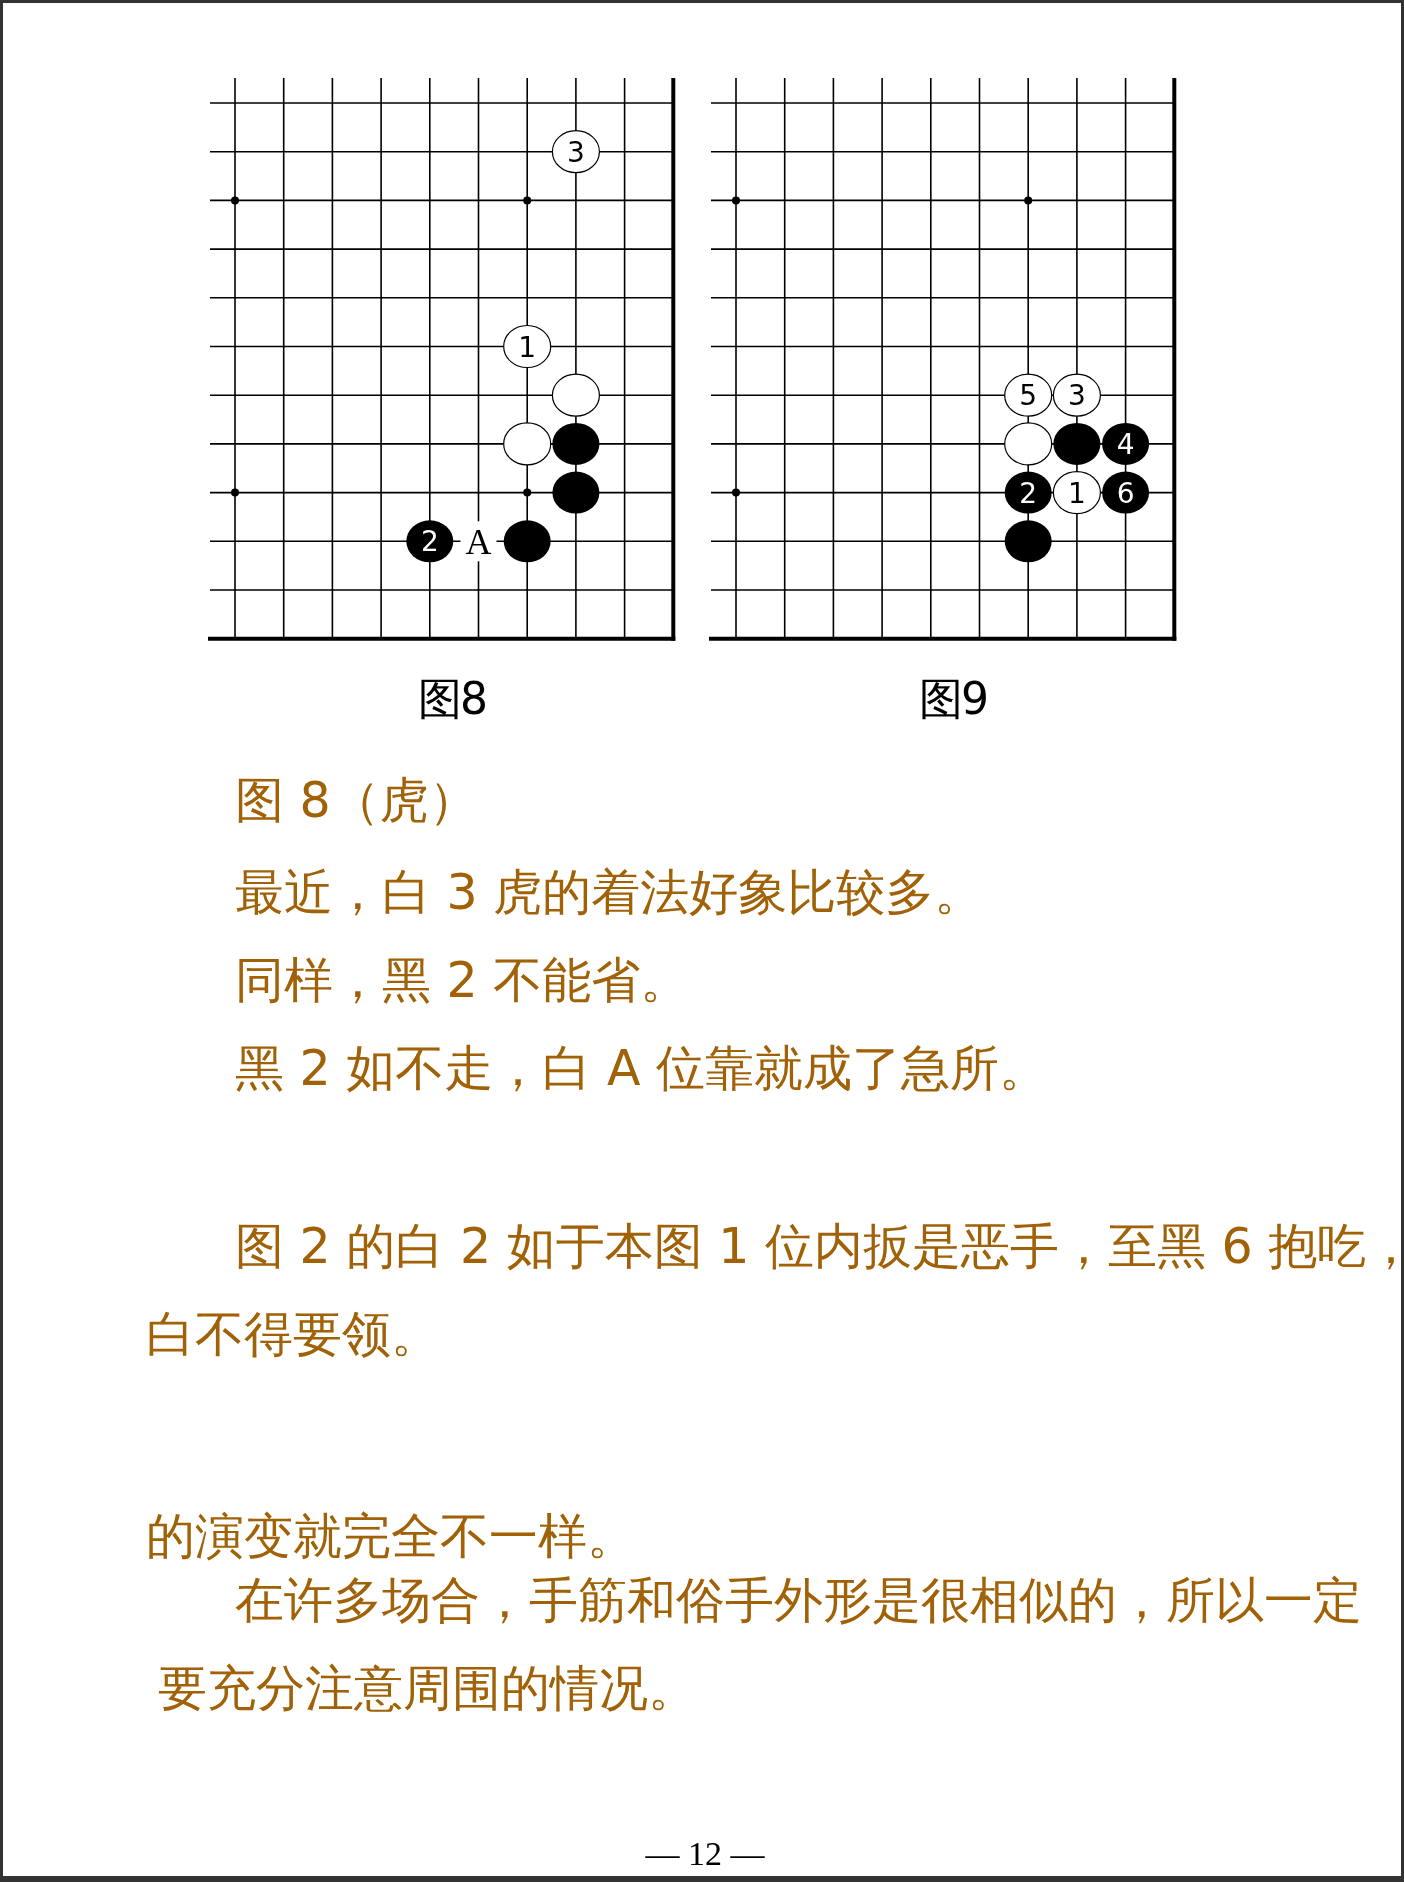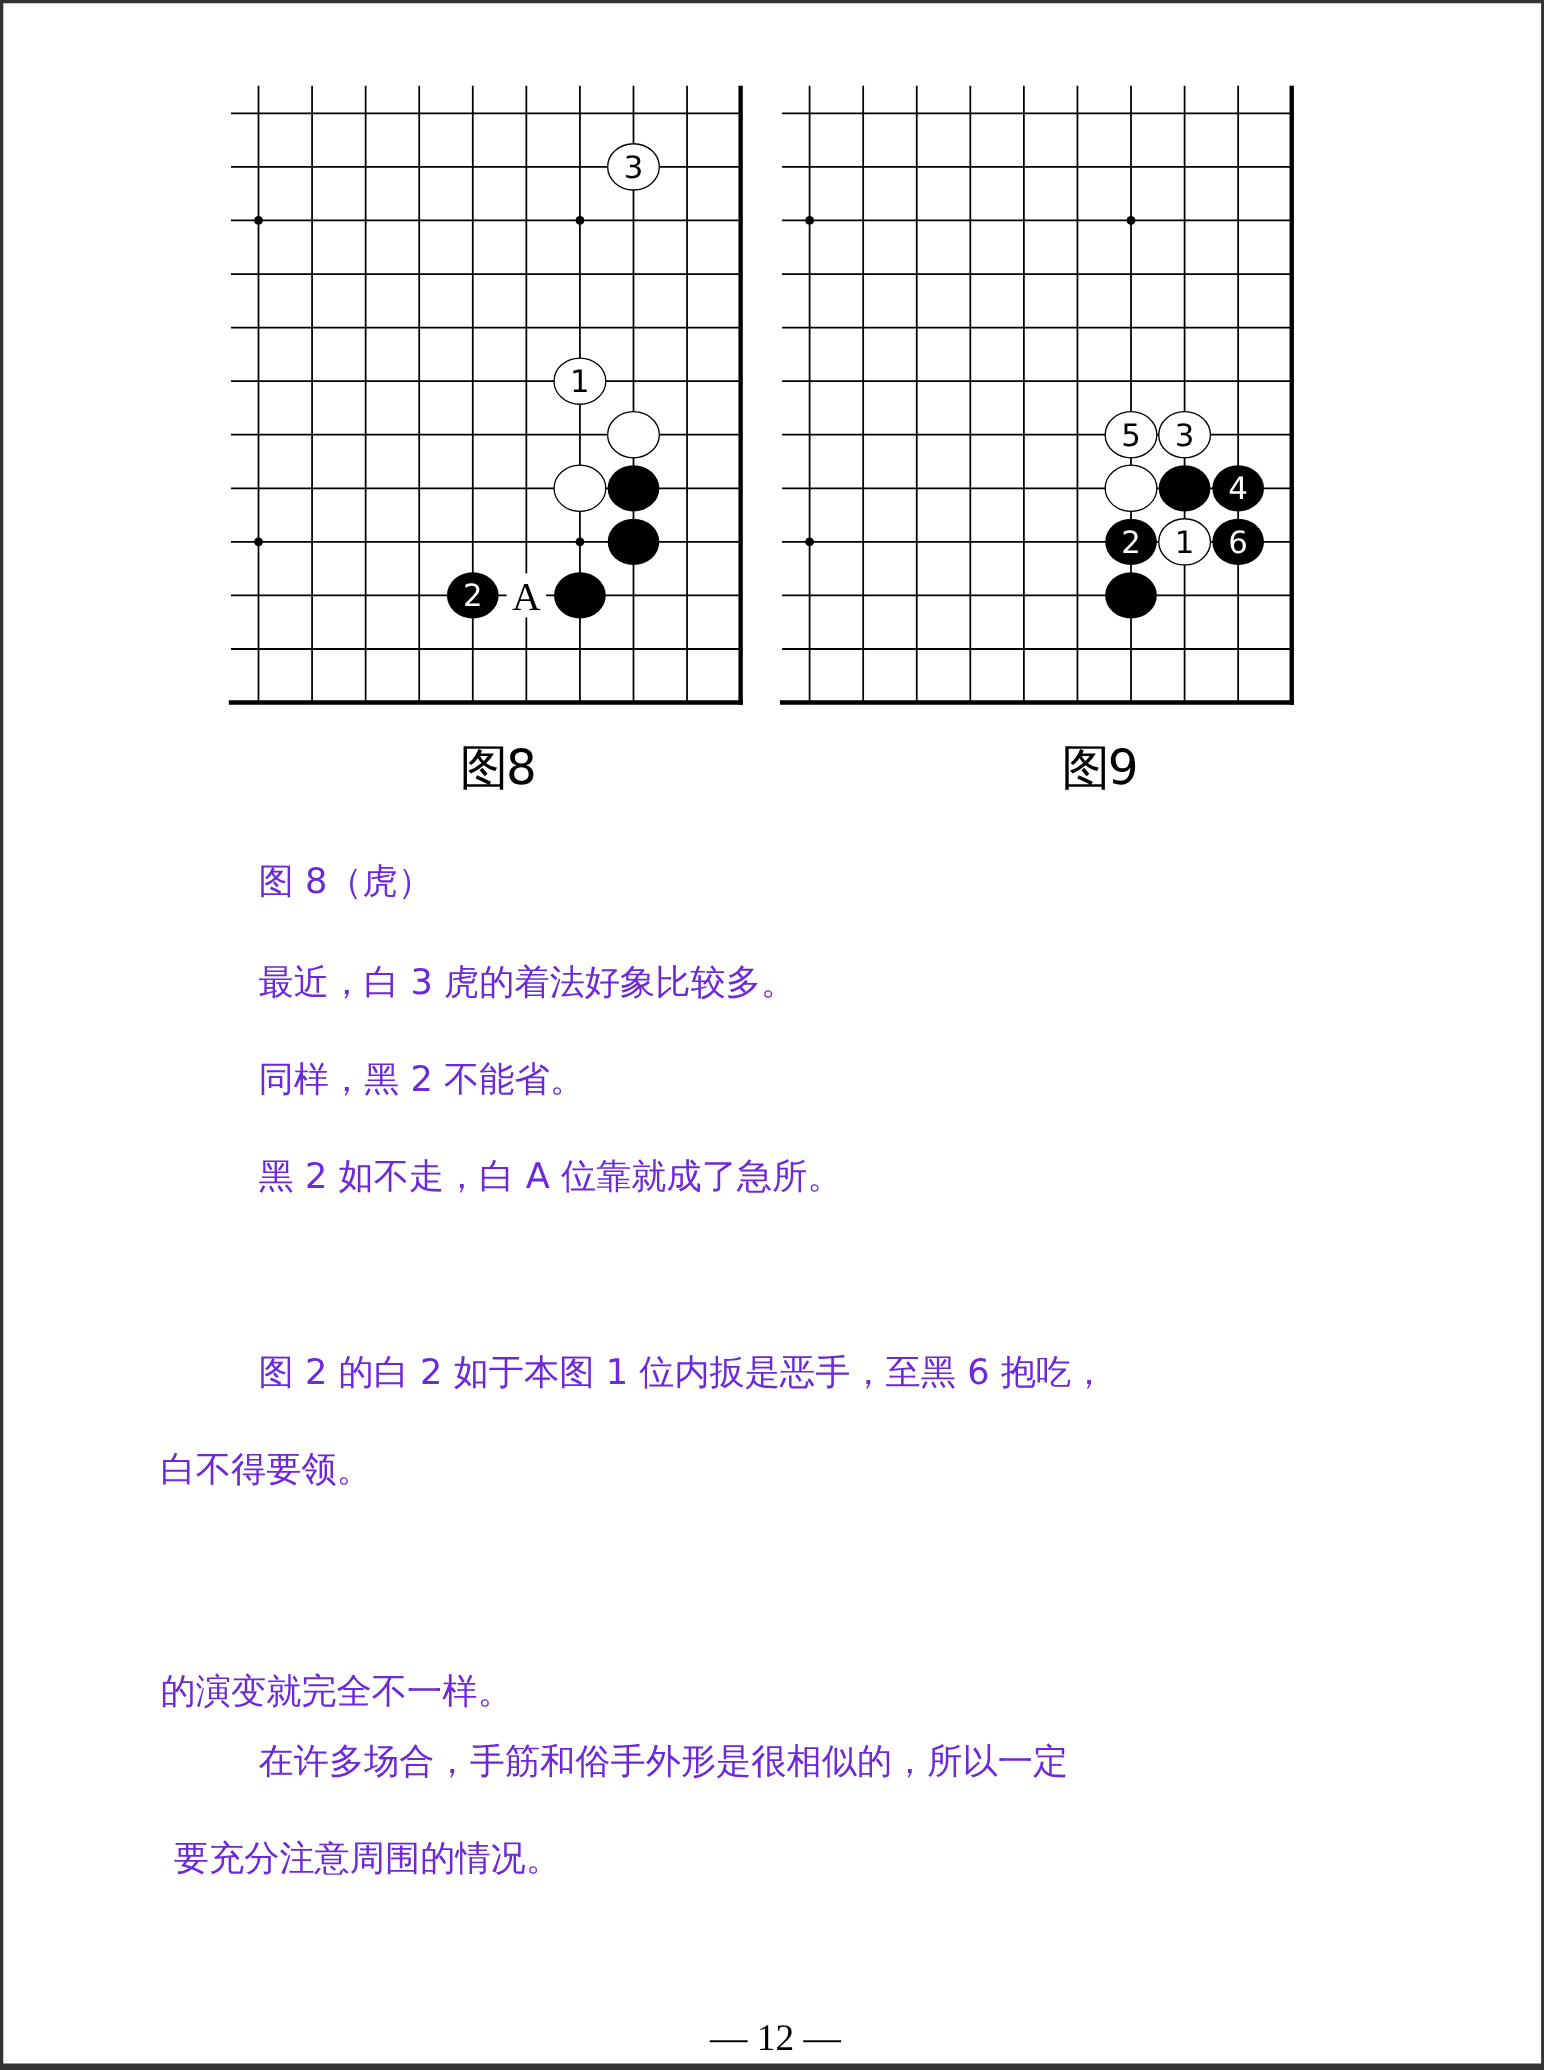--- a/index.html
+++ b/index.html
@@ -10,21 +10,21 @@
     background: #ffffff;
   }
   .board { position: absolute; top: 60px; }
   .board svg { display: block; }
   .caption {
     position: absolute; top: 668px; font-family: "DejaVu Sans", sans-serif;
     font-size: 44px; color: #000; letter-spacing: -2px; line-height: 56px;
   }
   .text-line {
     position: absolute; font-family: "DejaVu Sans", "Liberation Sans", sans-serif;
-    font-size: 32px; color: #6d28d9; line-height: 52px; white-space: nowrap;
+    font-size: 49px; color: #a16207; line-height: 52px; white-space: nowrap;
   }
   .page-number {
     position: absolute; top: 1832px; left: 0; width: 1404px; text-align: center;
     font-family: "Liberation Serif", "DejaVu Serif", serif; font-size: 34px; color: #000;
   }
 </style>
 </head>
 <body>
 
 <div class="page-frame">
@@ -145,21 +145,21 @@
           <ellipse cx="421.6" cy="429.6" rx="23.5" ry="21" fill="#000" stroke="#000" stroke-width="0"></ellipse>
           <text x="421.6" y="439.6" text-anchor="middle" font-family="DejaVu Sans, sans-serif" font-size="28" fill="#fff">6</text>
         </g>
         <g>
           <ellipse cx="324.20000000000005" cy="478.3" rx="23.5" ry="21" fill="#000" stroke="#000" stroke-width="0"></ellipse>
         </g>
       </svg>
     </div>
 
   <div class="caption" style="left:415px;">图8</div>
-  <div class="caption" style="left:962px;">图9</div>
+  <div class="caption" style="left:916px;">图9</div>
 
   <div class="text-line" style="left:232px; top:772px;">图 8（虎）</div>
   <div class="text-line" style="left:232px; top:864px;">最近，白 3 虎的着法好象比较多。</div>
   <div class="text-line" style="left:232px; top:952px;">同样，黑 2 不能省。</div>
   <div class="text-line" style="left:232px; top:1040px;">黑 2 如不走，白 A 位靠就成了急所。</div>
   <div class="text-line" style="left:232px; top:1218px;">图 2 的白 2 如于本图 1 位内扳是恶手，至黑 6 抱吃，</div>
   <div class="text-line" style="left:143px; top:1306px;text-align:right;">白不得要领。</div>
   <div class="text-line" style="left:143px; top:1484px;margin-top:24px;">的演变就完全不一样。</div>
   <div class="text-line" style="left:232px; top:1572px;">在许多场合，手筋和俗手外形是很相似的，所以一定</div>
   <div class="text-line" style="left:143px; top:1660px;margin-left:12px;">要充分注意周围的情况。</div>

